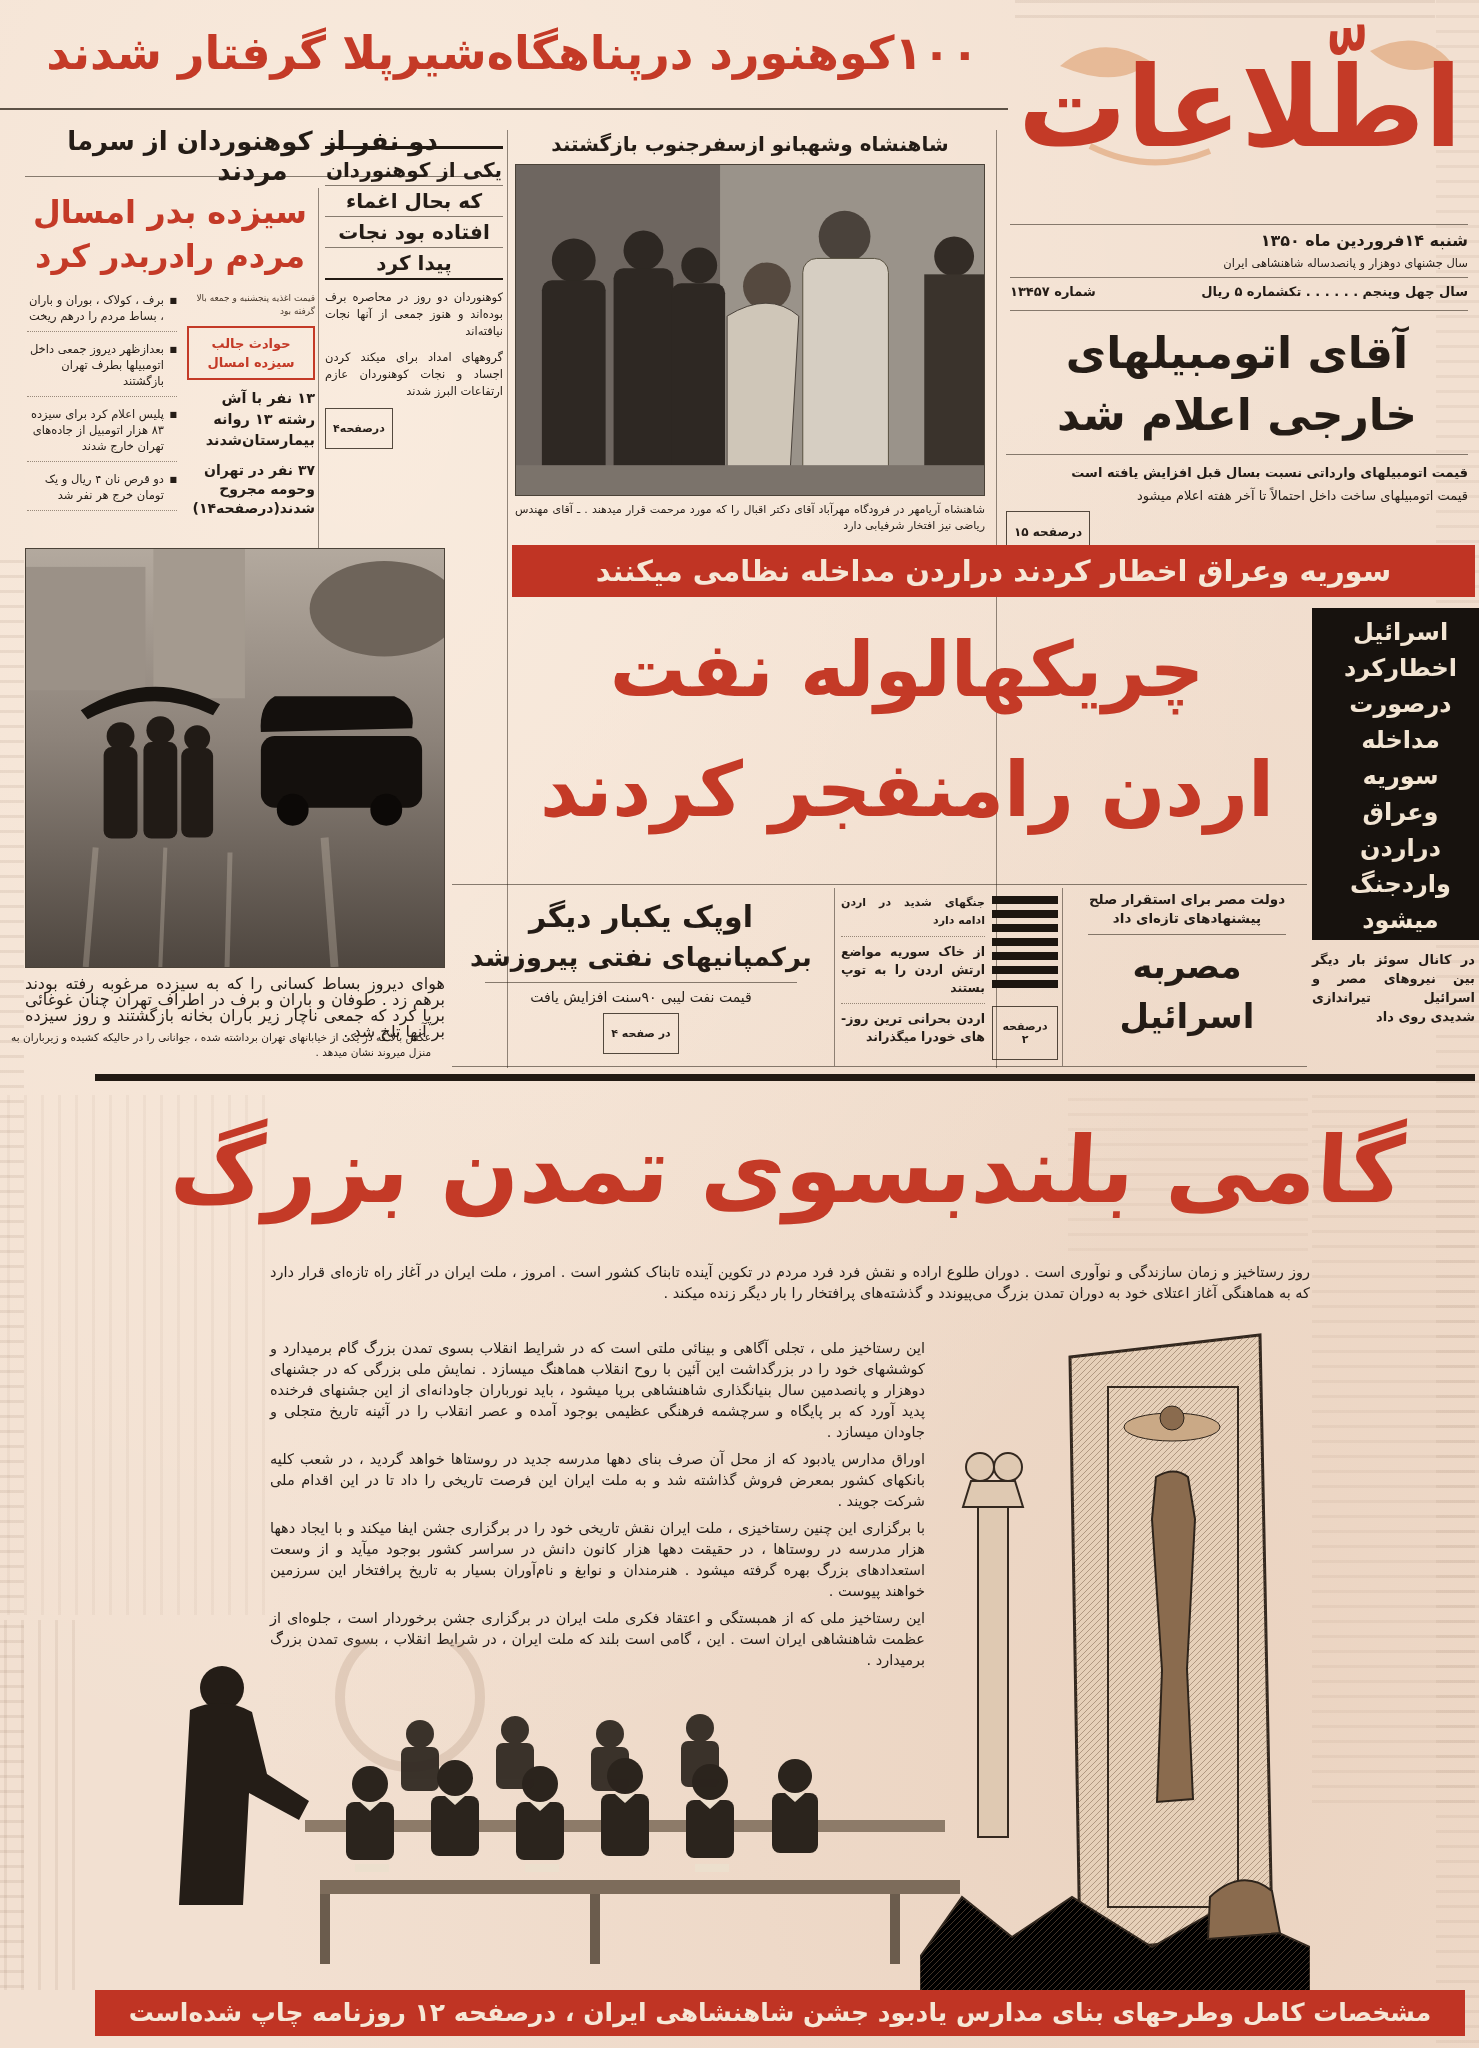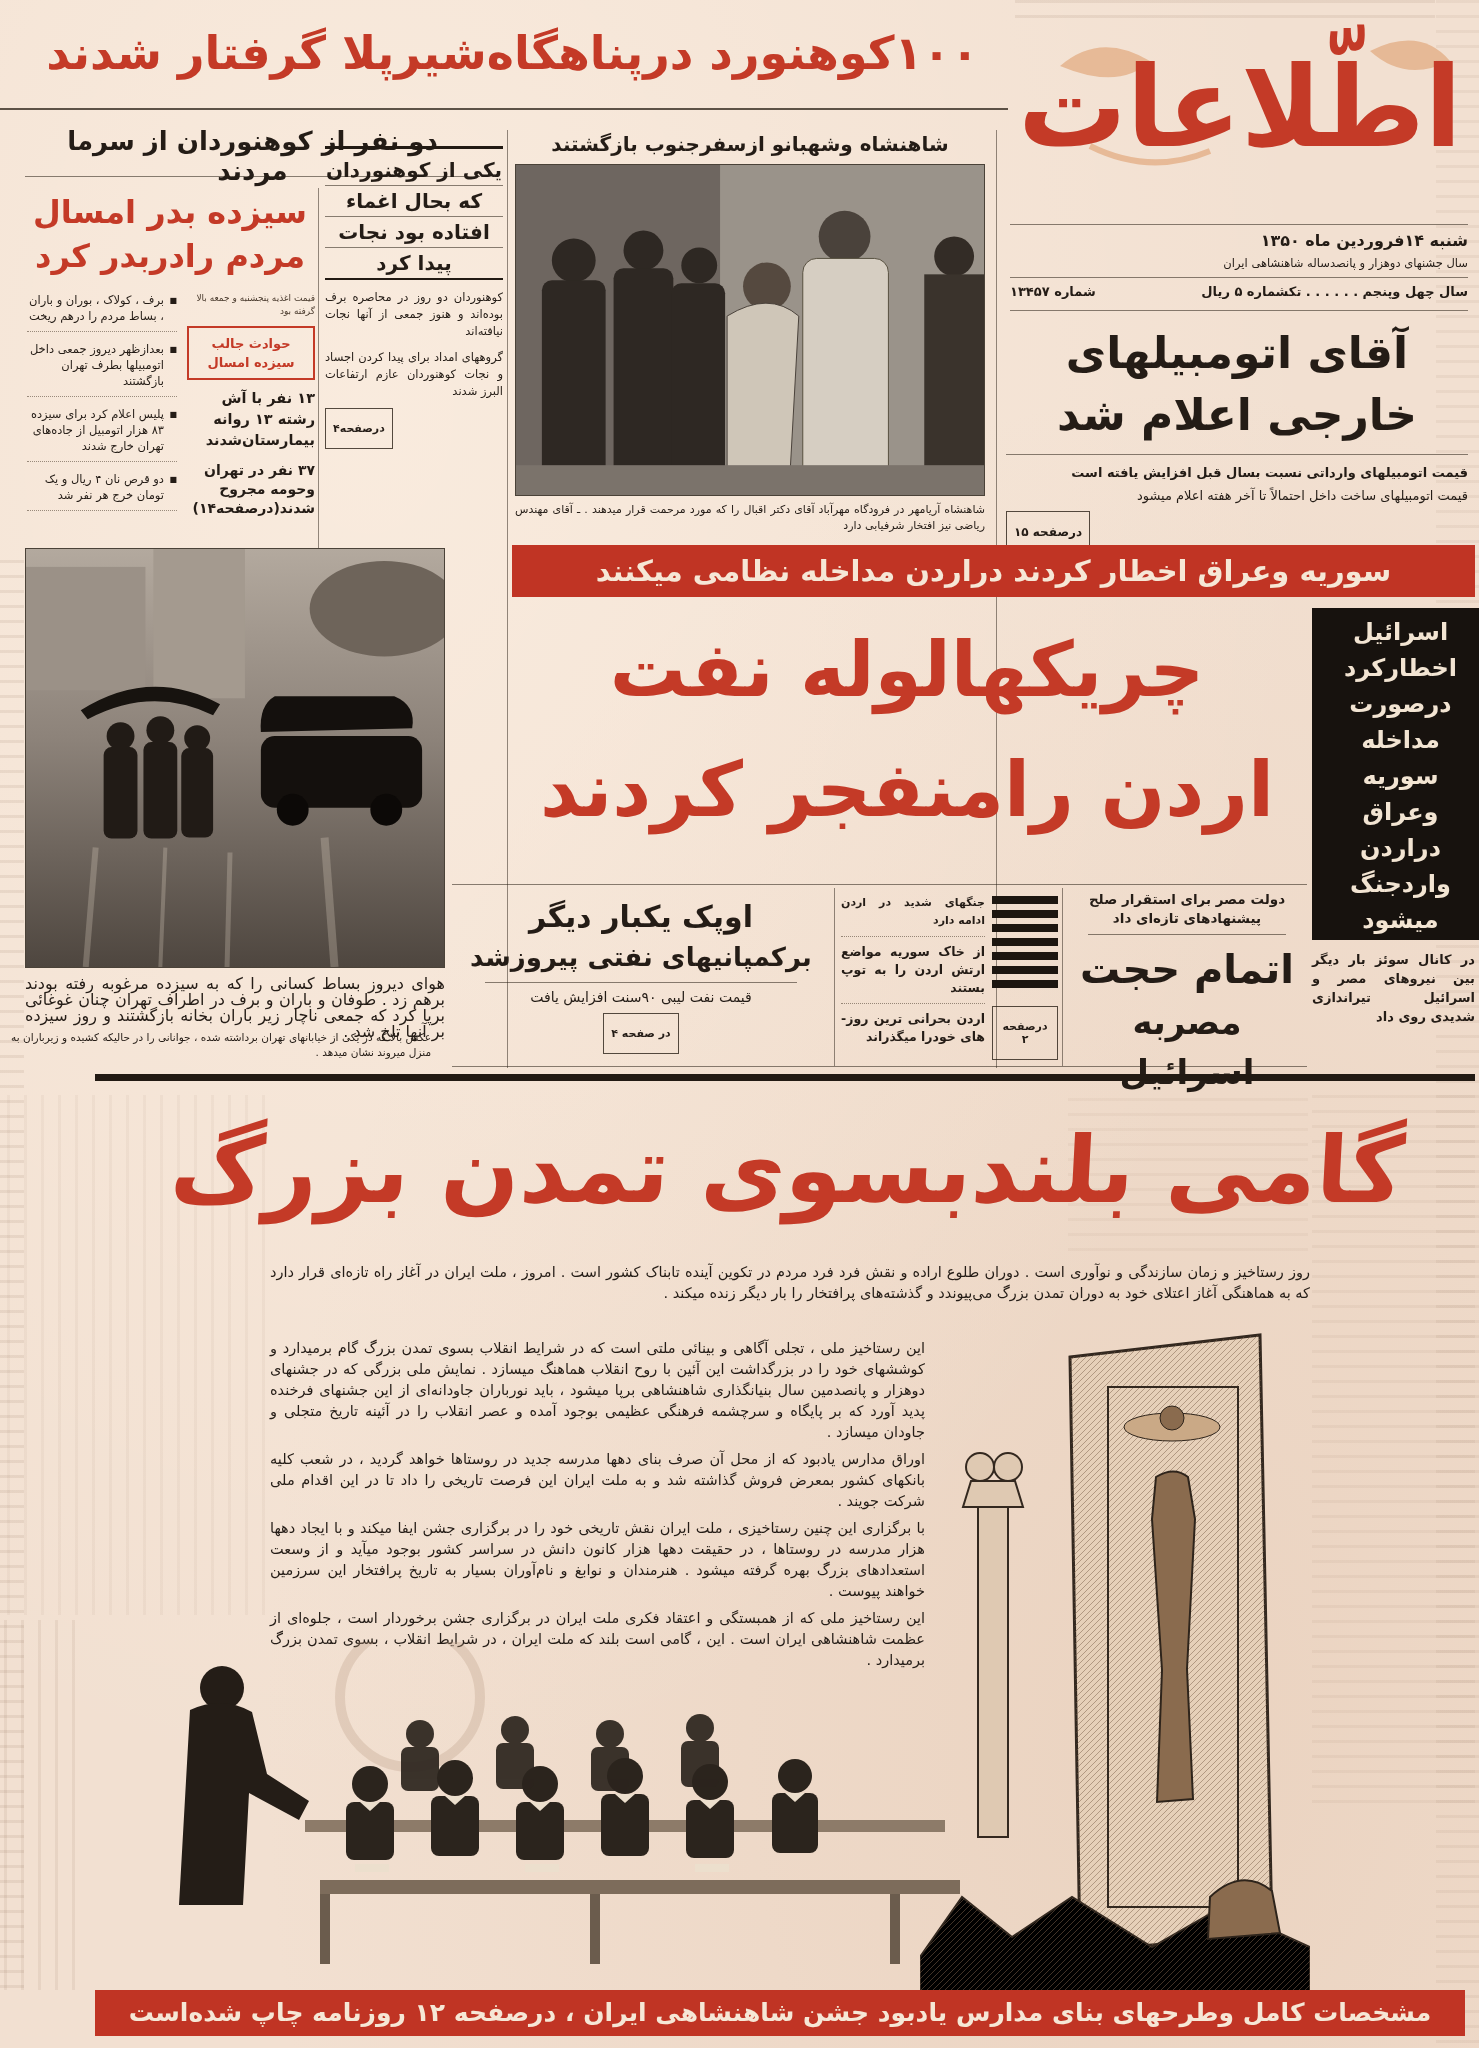--- a/index.html
+++ b/index.html
@@ -88,21 +88,21 @@
     </div>
   </div>
   <div class="vline" style="left:318px;top:188px;height:380px;"></div>
 
   <div class="abs" style="left:325px;top:146px;width:178px;border-top:3px solid #221a13;padding-top:6px;">
     <div class="bold center" style="font-size:20px;line-height:30px;border-bottom:1px solid rgba(42,32,22,.55);">یکی از کوهنوردان</div>
     <div class="bold center" style="font-size:20px;line-height:30px;border-bottom:1px solid rgba(42,32,22,.55);">که بحال اغماء</div>
     <div class="bold center" style="font-size:20px;line-height:30px;border-bottom:1px solid rgba(42,32,22,.55);">افتاده بود نجات</div>
     <div class="bold center" style="font-size:20px;line-height:30px;border-bottom:2px solid #221a13;">پیدا کرد</div>
     <div class="justify" style="font-size:11.5px;line-height:17px;margin-top:9px;">کوهنوردان دو روز در محاصره برف بوده‌اند و هنوز جمعی از آنها نجات نیافته‌اند</div>
-    <div class="justify" style="font-size:11.5px;line-height:17px;margin-top:9px;">گروههای امداد برای پیدا کردن اجساد و نجات کوهنوردان عازم ارتفاعات البرز شدند</div>
+    <div class="justify" style="font-size:11.5px;line-height:17px;margin-top:9px;">گروههای امداد برای میکند کردن اجساد و نجات کوهنوردان عازم ارتفاعات البرز شدند</div>
     <div style="text-align:left;margin-top:8px;"><span class="pageref" style="font-size:11px;">درصفحه۴</span></div>
   </div>
   <div class="vline" style="left:507px;top:130px;height:938px;"></div>
 
   <div class="abs bold center" style="left:515px;top:132px;width:470px;font-size:20px;">شاهنشاه وشهبانو ازسفرجنوب بازگشتند</div>
   <div class="abs photo-frame" style="left:515px;top:164px;width:470px;height:332px;">
     <svg width="100%" height="100%" viewBox="0 0 470 332" preserveAspectRatio="none">
       <rect width="470" height="332" fill="#8f8880"></rect>
       <rect width="205" height="332" fill="#6e6660"></rect>
       <rect x="205" width="265" height="332" fill="#9a938a"></rect>
@@ -221,21 +221,20 @@
   </div>
   <div class="abs center" style="left:992px;top:1006px;width:66px;">
     <span class="pageref" style="font-size:11px;">درصفحه ۲</span>
   </div>
   <div class="vline" style="left:1062px;top:888px;height:178px;"></div>
 
   <div class="abs" style="left:1068px;top:890px;width:238px;">
     <div class="bold center" style="font-size:13.5px;line-height:19px;">دولت مصر برای استقرار صلح</div>
     <div class="bold center" style="font-size:13.5px;line-height:19px;">پیشنهادهای تازه‌ای داد</div>
     <div class="hairline" style="position:static;margin:6px 20px;"></div>
-    <div class="bold center" style="font-size:40px;line-height:56px;">اتمام حجت</div>
     <div class="bold center" style="font-size:34px;line-height:50px;">مصربه اسرائیل</div>
   </div>
   <div class="hairline" style="left:452px;top:1066px;width:855px;"></div>
 
   <div class="thickbar" style="left:95px;top:1074px;width:1380px;height:7px;"></div>
   <div class="abs red bold center" style="left:110px;top:1096px;width:1355px;font-size:92px;line-height:150px;transform:skewX(-3deg);">گامی بلندبسوی تمدن بزرگ</div>
 
   <div class="abs justify" style="left:270px;top:1262px;width:1040px;font-size:14.5px;line-height:21px;">
     <span>روز رستاخیز و زمان سازندگی و نوآوری است . دوران طلوع اراده و نقش فرد فرد مردم در تکوین آینده تابناک کشور است .</span>
     <span>امروز ، ملت ایران در آغاز راه تازه‌ای قرار دارد که به هماهنگی آغاز اعتلای خود به دوران تمدن بزرگ می‌پیوندد و گذشته‌های پرافتخار را بار دیگر زنده میکند .</span>

